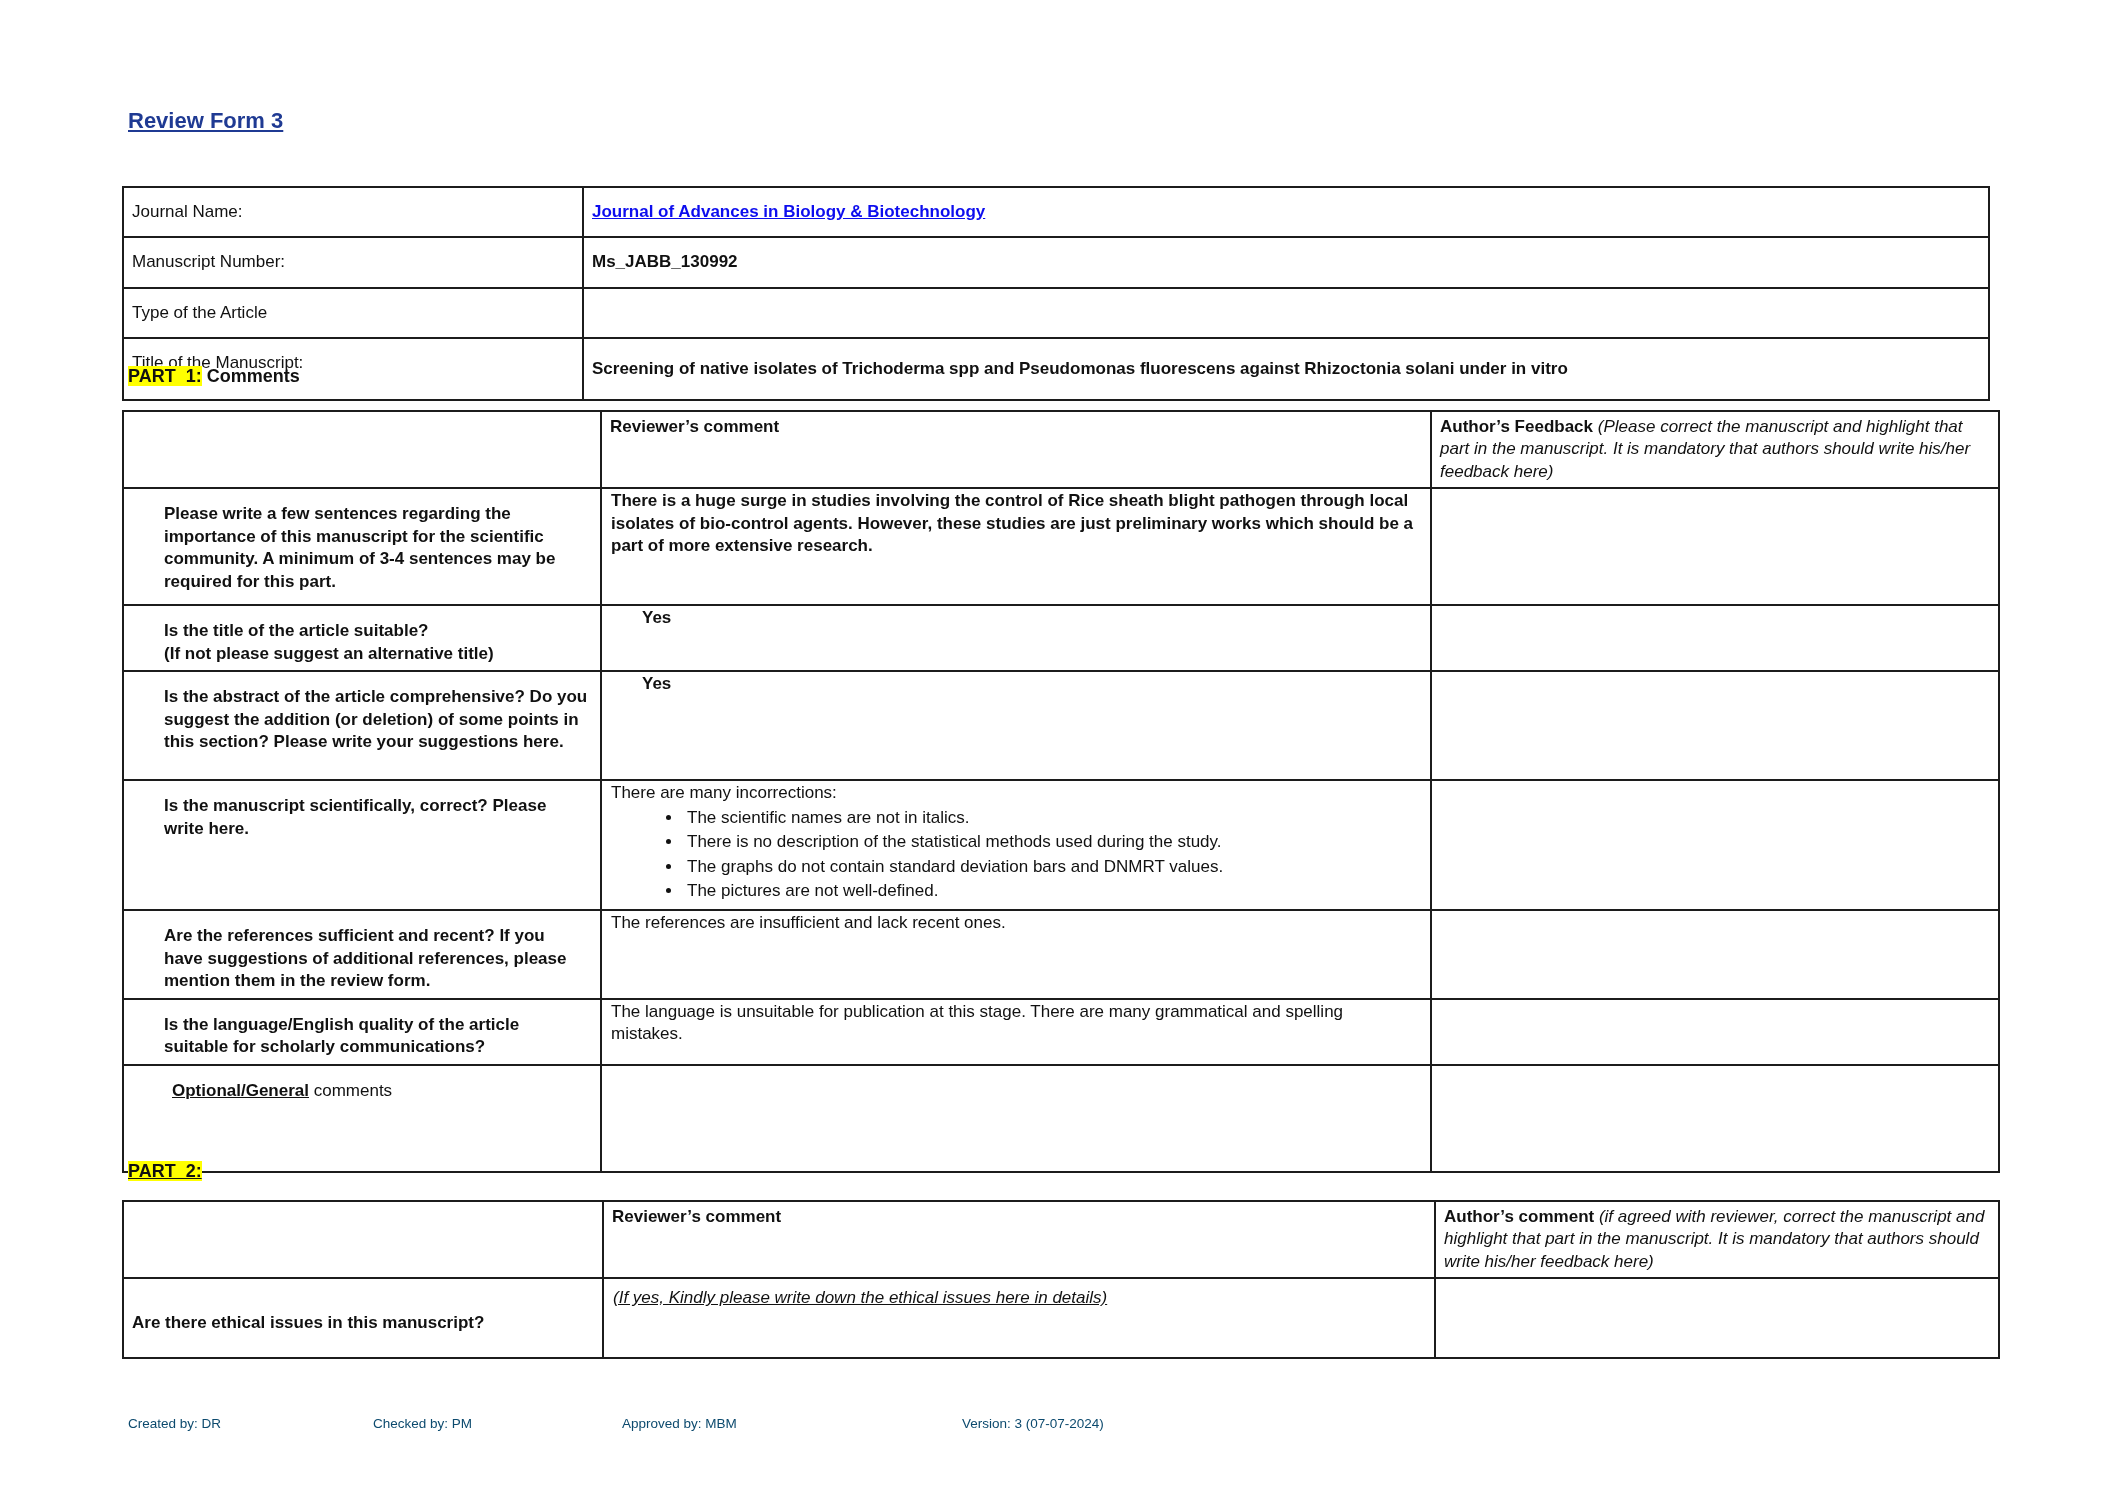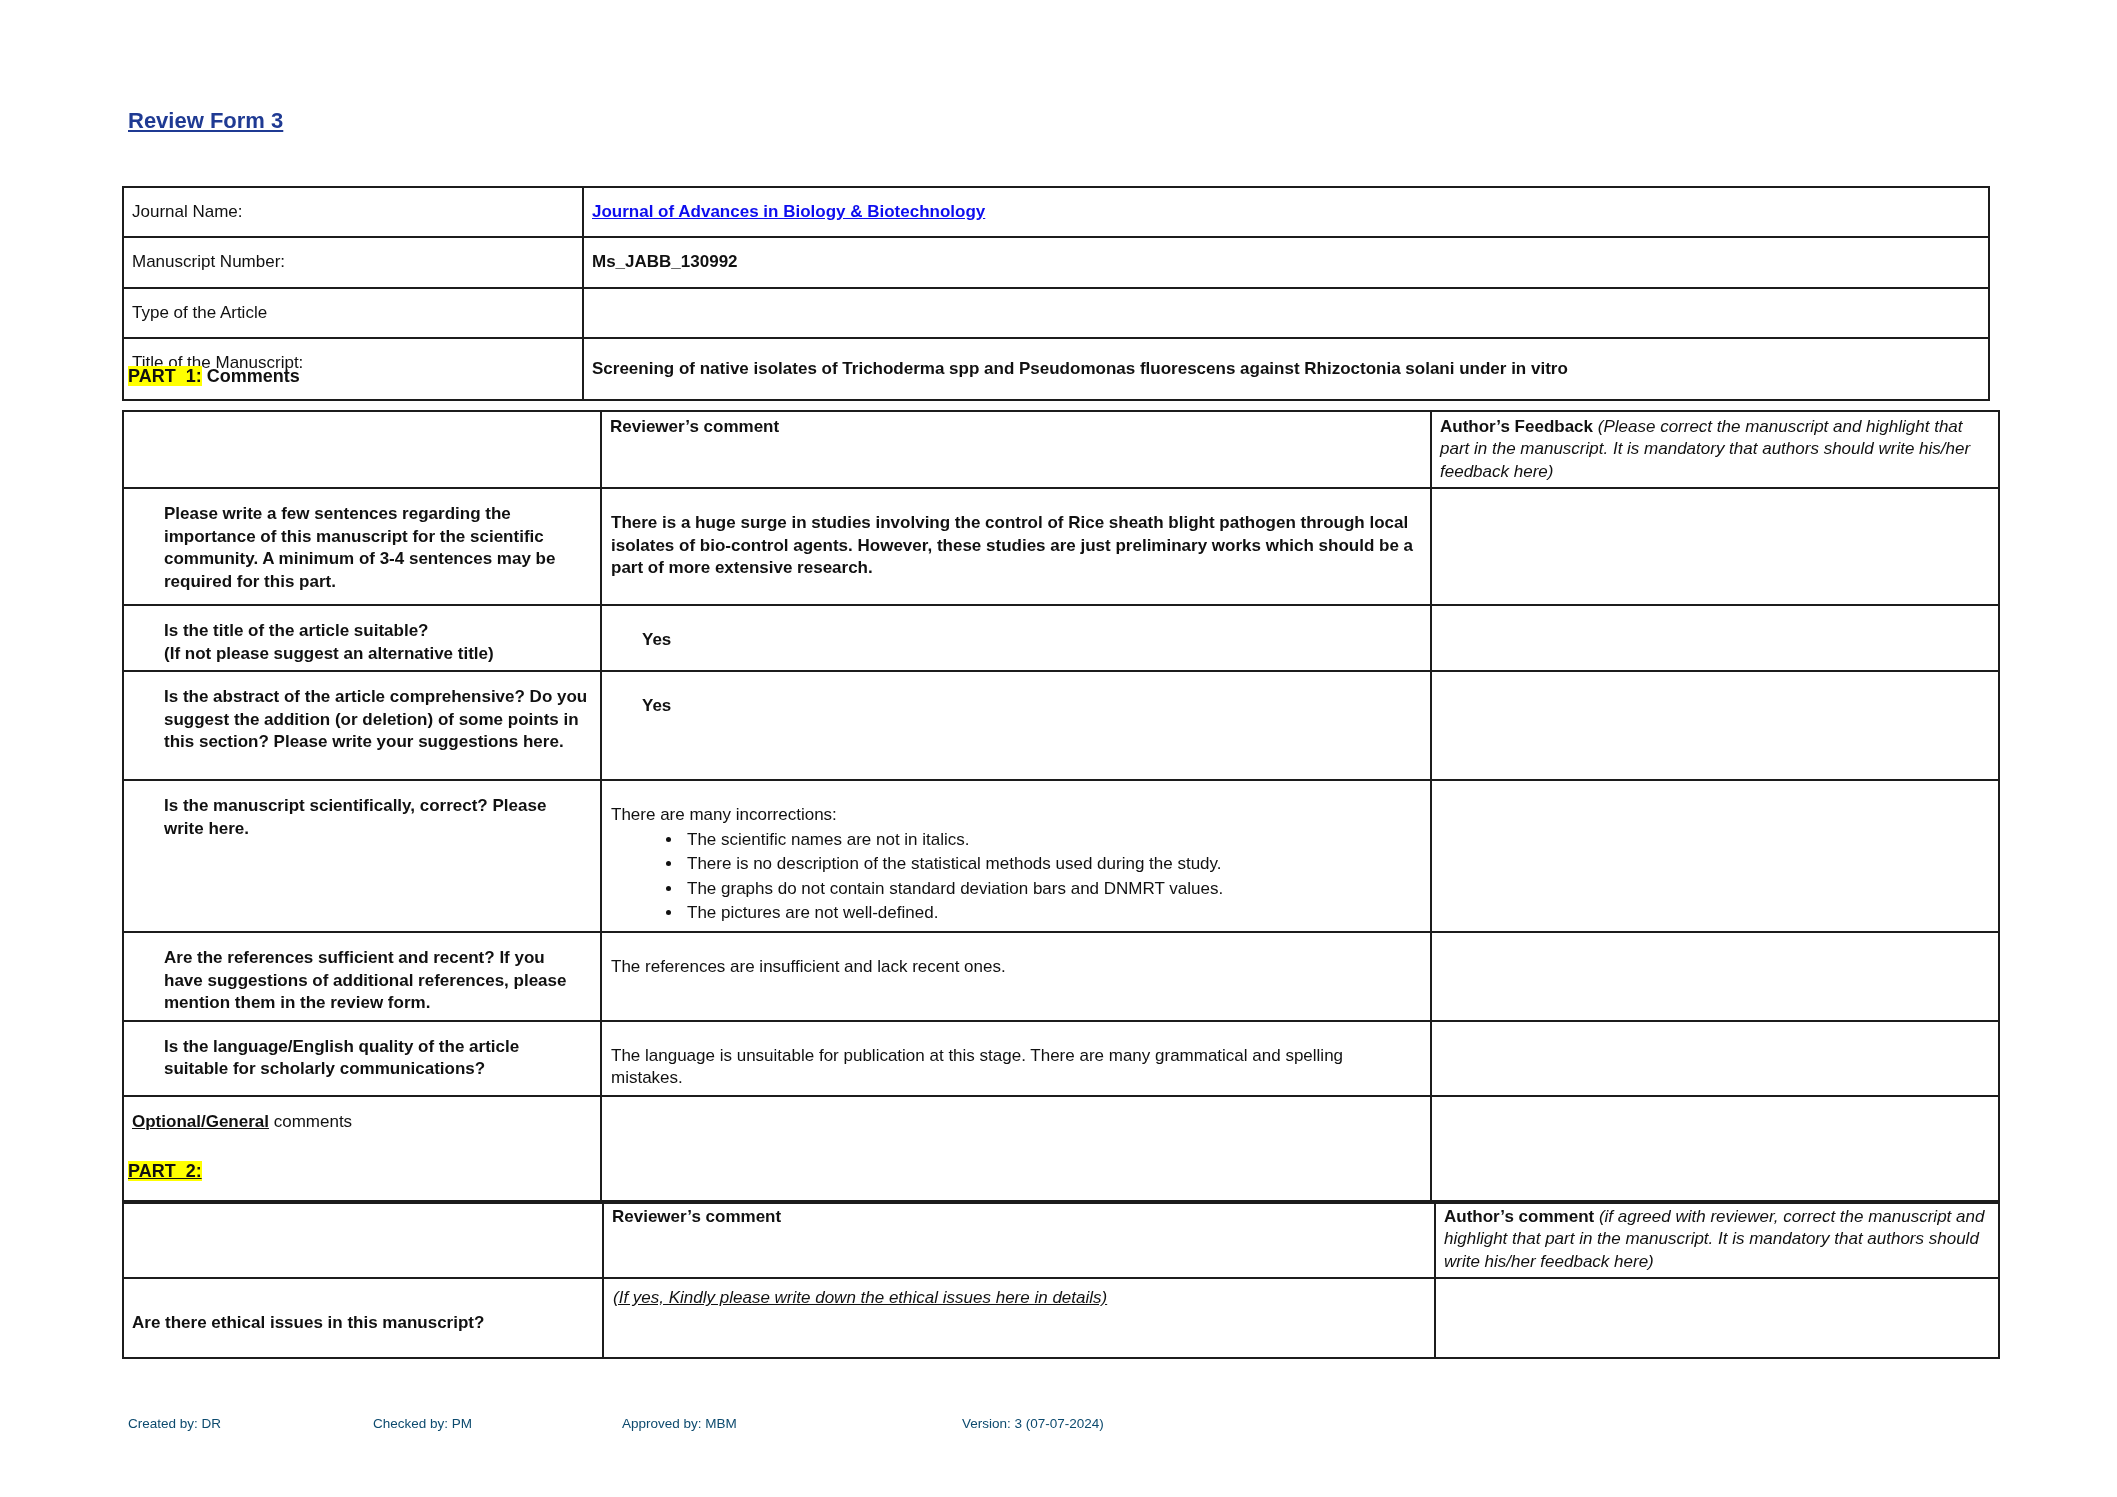--- a/index.html
+++ b/index.html
@@ -32,25 +32,25 @@
   .hl.u{text-decoration:underline;}
   .hrest{white-space:pre;}
 
   
   .part-table{position:absolute;left:122px;width:1878px;}
   .part-table .hdr{font-weight:bold;padding:4px 8px;}
   .hdr-i{font-weight:normal;font-style:italic;}
   .q-cell{font-weight:bold;padding:14px 12px 5px 40px;}
   .q-cell.no-indent{padding-left:8px;font-weight:normal;}
   .q-cell.mid{vertical-align:middle;font-weight:bold;}
-  .c-cell{padding:23px 12px 5px 9px;}
+  .c-cell{padding:1px 12px 5px 9px;}
   .c-cell.bold{font-weight:bold;}
   .c-cell.yes-indent{padding-left:40px;}
   .pre-line{white-space:pre-line;}
-  .opt-b{font-weight:bold;text-decoration:underline;}
+  .opt-b{font-weight:bold;text-decoration:underline;margin-left:40px;}
   .bullets{margin:1px 0 0 0;padding-left:72px;}
   .bullets li{margin:2px 0;padding-left:4px;}
   .ethical-note{font-style:italic;text-decoration:underline;padding-top:8px;}
   .feedback-cell{background:#fff;}
 
   
   .footer-item{position:absolute;top:1416px;font-size:13.5px;color:#0c4a6e;}
 </style>
 </head>
 <body>

